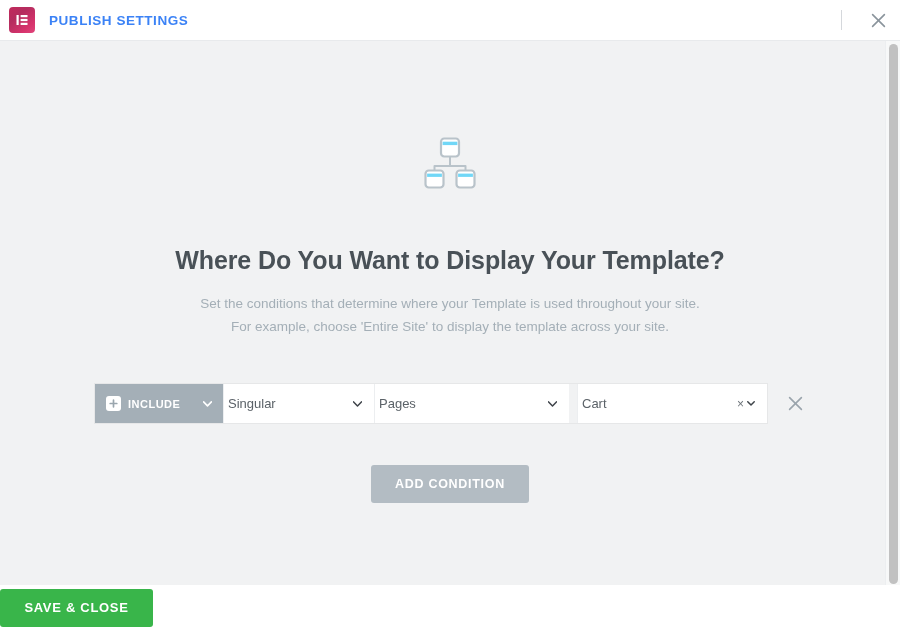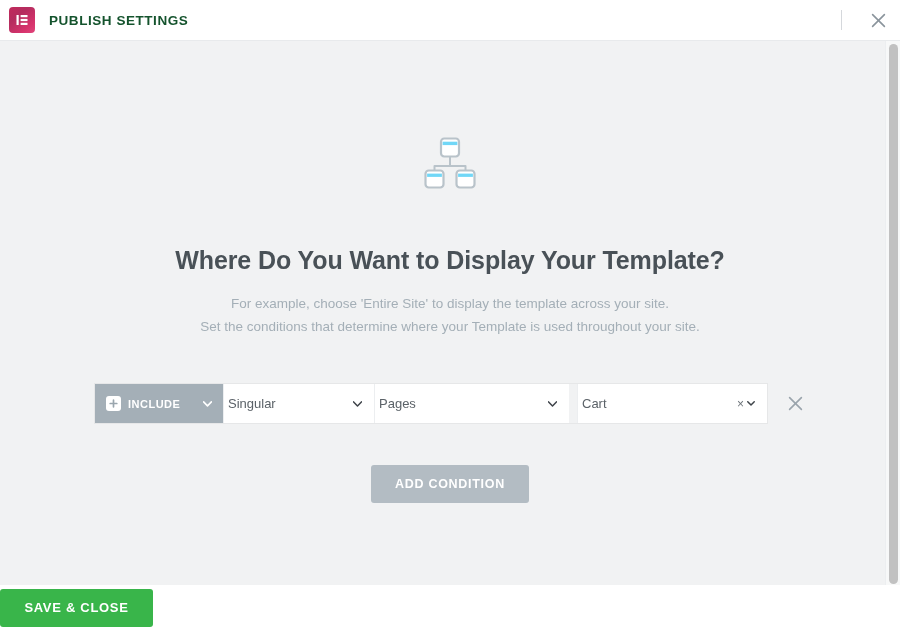--- a/index.html
+++ b/index.html
@@ -44,21 +44,21 @@
     justify-content: center;
     flex: 0 0 26px;
   }
   .logo-badge svg { display: block; }
 
   .header-title {
     margin-left: 14px;
     font-size: 13.5px;
     font-weight: bold;
     letter-spacing: 0.55px;
-    color: #14532d;
+    color: #3b82f6;
     white-space: nowrap;
   }
 
   .header-right {
     margin-left: auto;
     display: flex;
     align-items: center;
     height: 100%;
   }
   .header-divider {
@@ -328,22 +328,22 @@
           <path d="M6.1 37.6 h14.8 v3.3 h-14.8 z" fill="#71d7f7"></path>
 
           <rect x="35.5" y="34.5" width="18" height="17" rx="3.2" fill="#ffffff" stroke="#b9c3ca" stroke-width="2.2"></rect>
           <path d="M37.1 37.6 h14.8 v3.3 h-14.8 z" fill="#71d7f7"></path>
         </svg>
       </div>
 
       <div class="panel-title">Where Do You Want to Display Your Template?</div>
 
       <div class="panel-sub">
+        <span>Set the conditions that determine where your Template is used throughout your site.</span>
         <span>For example, choose 'Entire Site' to display the template across your site.</span>
-        <span>Set the conditions that determine where your Template is used throughout your site.</span>
       </div>
 
       <div class="conditions">
         <div class="condition-row">
 
           <div class="include-btn">
             <span class="plus-box">
               <svg width="9" height="9" viewBox="0 0 9 9" aria-hidden="true">
                 <path d="M4.5 1.2 V7.8 M1.2 4.5 H7.8" stroke="#9aa6ae" stroke-width="1.7" stroke-linecap="round"></path>
               </svg>

